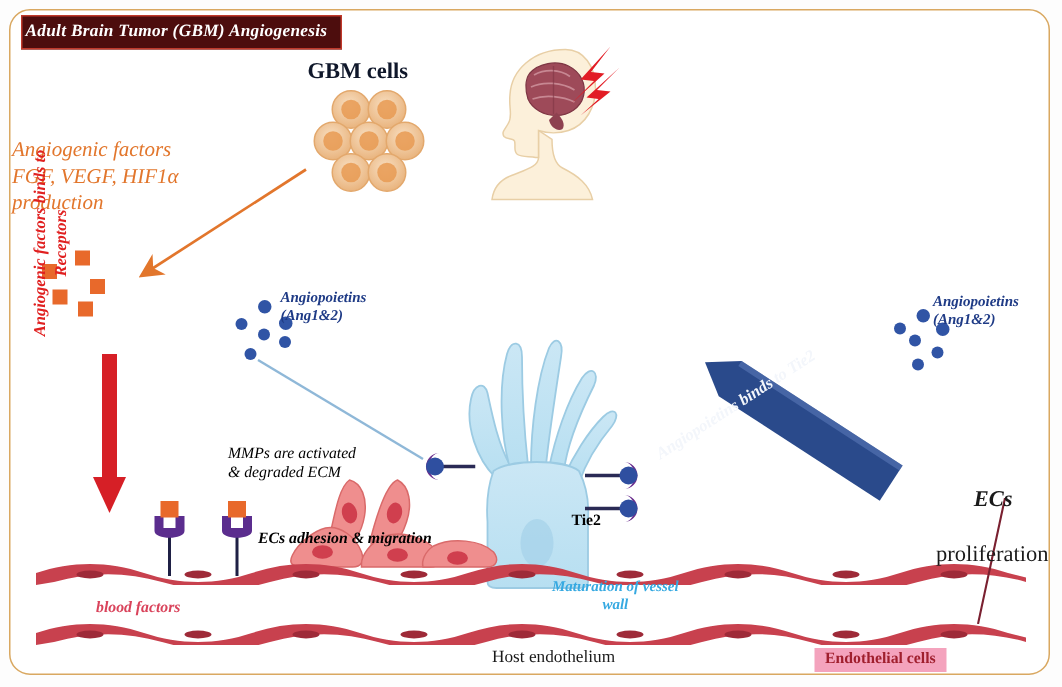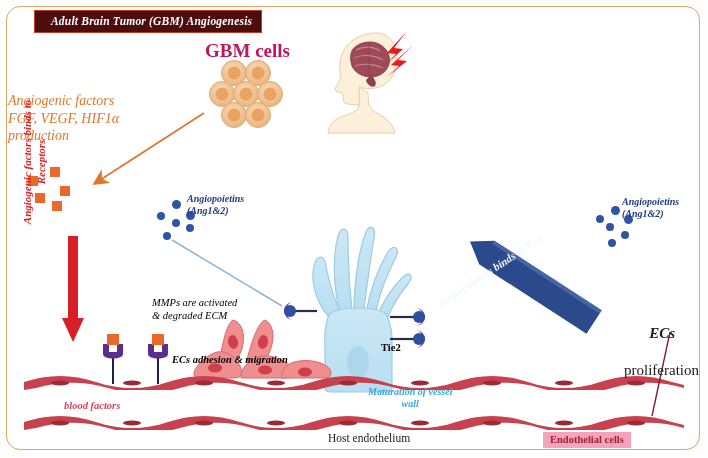--- a/index.html
+++ b/index.html
@@ -12,40 +12,39 @@
     position:absolute;left:6px;top:6px;width:694px;height:444px;
     border:1.5px solid #d9a861;border-radius:14px;background:#ffffff;
     box-sizing:border-box;
   }
   .abs{position:absolute;}
 
   
   #title-bar{
     left:14px;top:10px;
     background:#4d0d0d;border:1.5px solid #c0392b;
-    padding:4px 9px 5px 16px;
+    padding:4px 9px 5px 2px;
     color:#ffffff;font-weight:bold;font-style:italic;
     font-size:11.5px;letter-spacing:.2px;white-space:nowrap;
     font-family:"Liberation Serif", serif;
-    margin-left:20px;
   }
 
   
   #hypoxia-box{
     left:405px;top:43px;width:140px;height:40px;
     background:#e31b23;border:1px solid #c0151c;
     display:flex;align-items:center;justify-content:center;
     text-align:center;line-height:1.15;
     color:#fde7e7;font-size:12.5px;
     font-family:"Liberation Serif", serif;
   }
 
   
   .lbl{white-space:pre;line-height:1.18;}
-  #gbm-label{left:205px;top:40px;color:#be185d;font-weight:bold;font-size:19px;}
+  #gbm-label{left:205px;top:40px;color:#0f172a;font-weight:bold;font-size:15px;}
   #angio-factors{
     left:8px;top:92px;width:150px;text-align:left;
     color:#e2762c;font-style:italic;font-size:14px;line-height:1.25;
   }
   #ang-left-label{left:187px;top:193px;color:#1f3b86;font-weight:bold;font-style:italic;font-size:10px;line-height:1.2;}
   #ang-right-label{left:622px;top:196px;color:#1f3b86;font-weight:bold;font-style:italic;font-size:10px;line-height:1.2;}
   #mmp-label{left:152px;top:296px;color:#000000;font-weight:normal;font-style:italic;font-size:10.5px;line-height:1.25;}
   #ecs-adhesion{left:172px;top:354px;color:#000000;font-weight:bold;font-style:italic;font-size:10.5px;}
   #tie2-label{left:381px;top:342px;color:#000000;font-weight:bold;font-size:10.5px;}
   #maturation-label{left:368px;top:386px;color:#36a9e1;font-weight:bold;font-style:italic;font-size:10px;line-height:1.2;text-align:center;}

